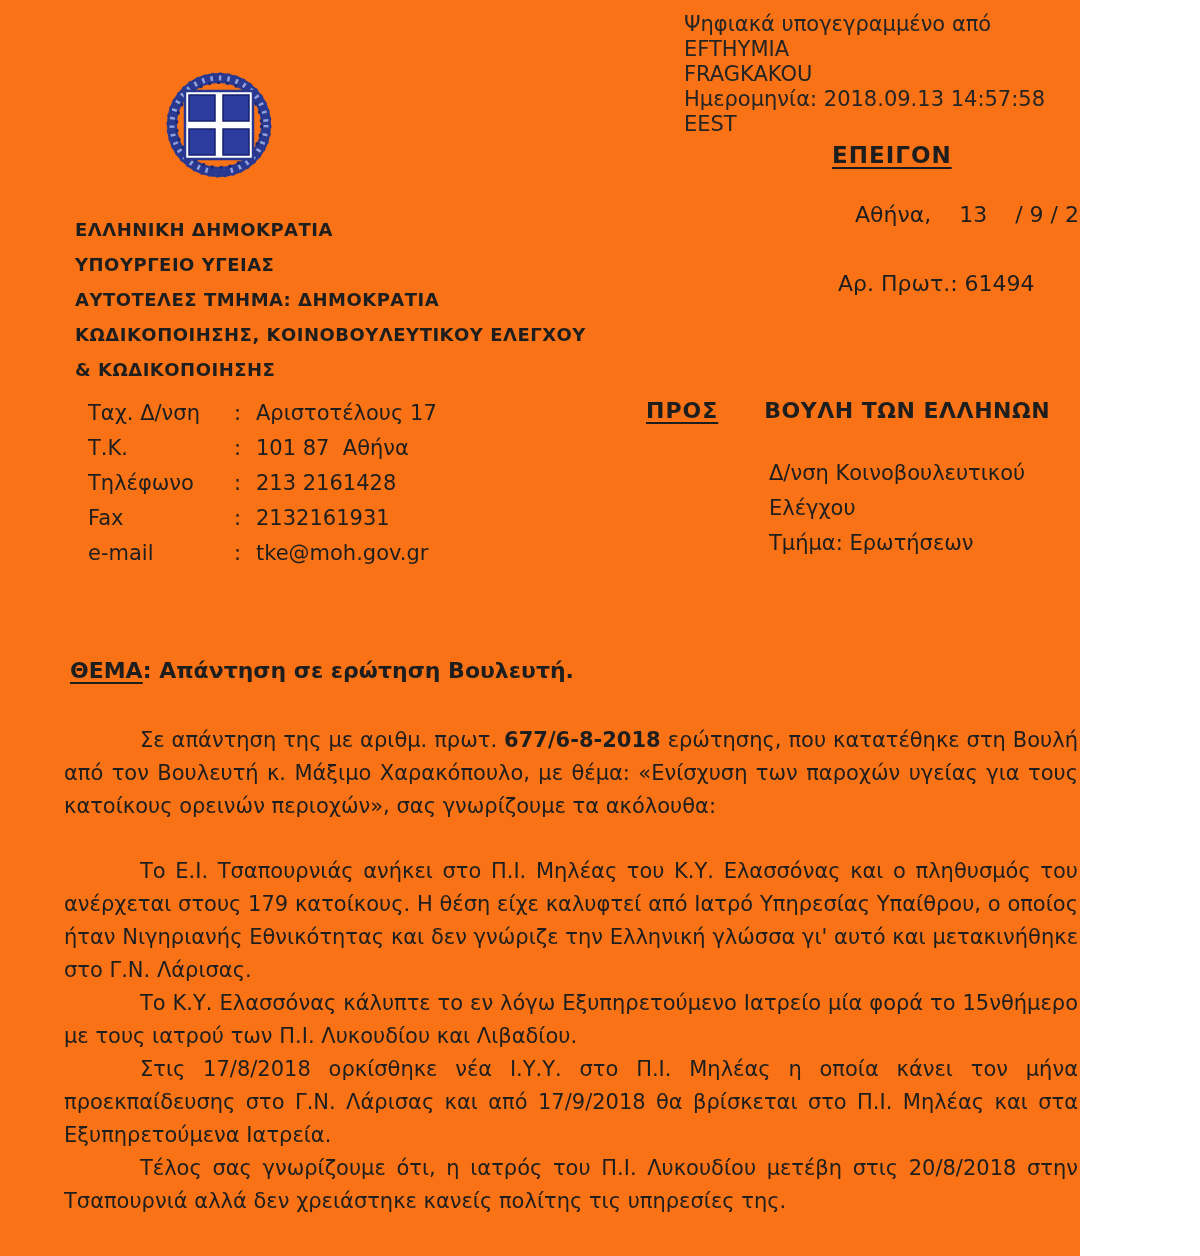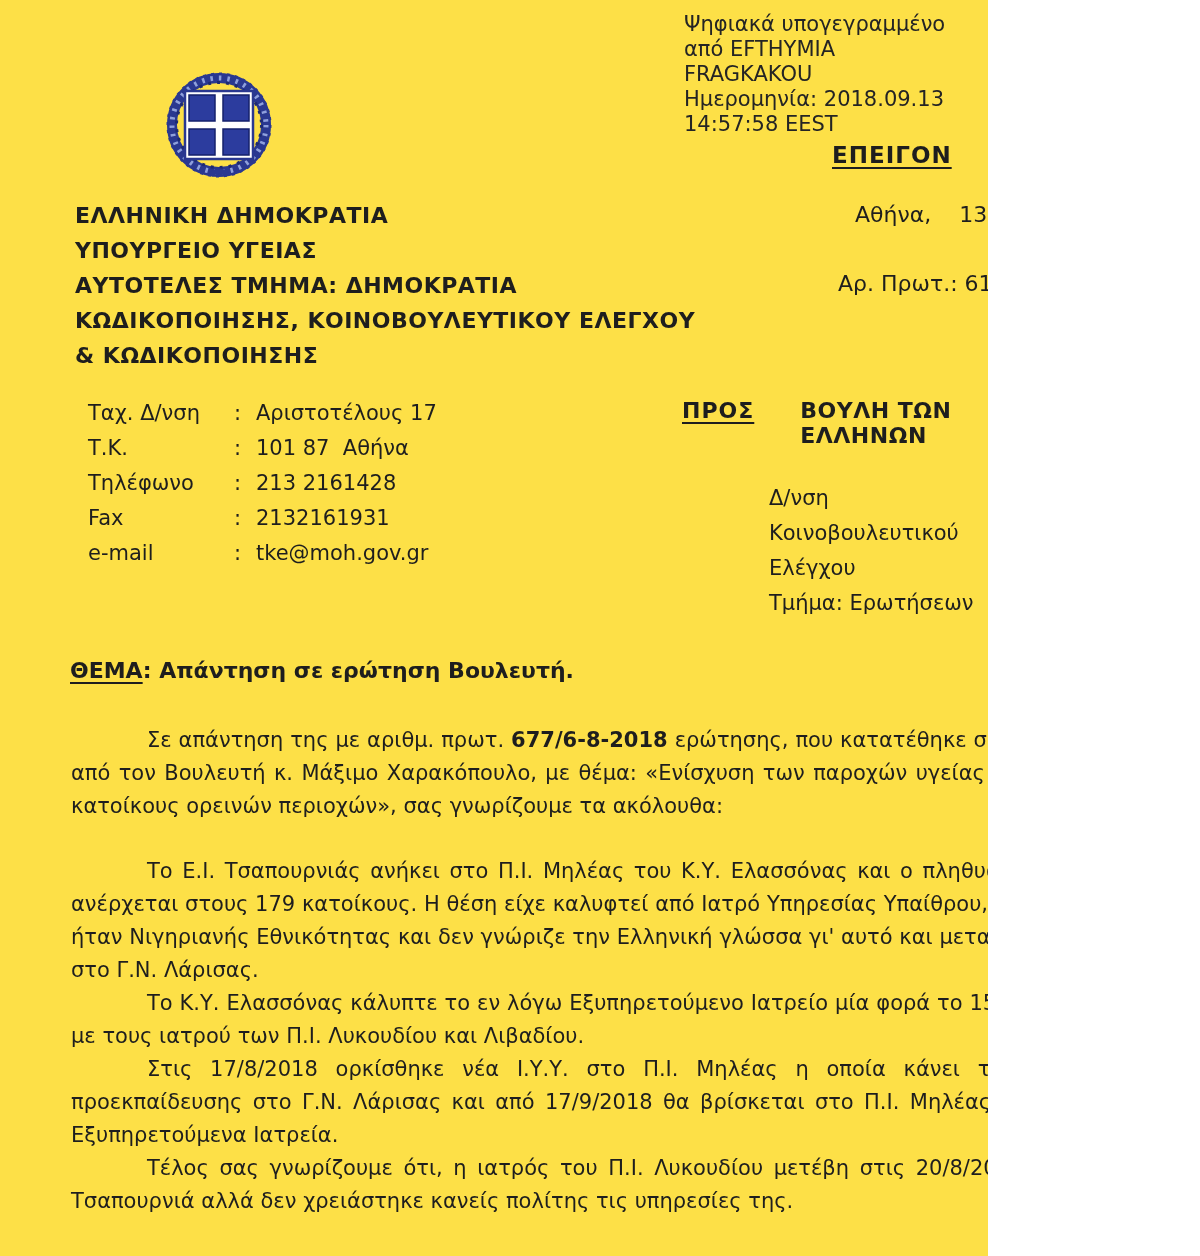--- a/index.html
+++ b/index.html
@@ -4,22 +4,22 @@
 <style>
   html, body { margin: 0; padding: 0; }
   body {
     width: 1200px; height: 1256px;
     background: #ffffff;
     font-family: "DejaVu Sans", sans-serif;
     color: #1e1e1e;
   }
   .page {
     position: relative;
-    width: 988px; height: 1256px;
-    background: #fde047;
+    width: 1080px; height: 1256px;
+    background: #f97316;
     overflow: hidden;
   }
   .pre { white-space: pre; }
 
   
   .sig {
     position: absolute; left: 684px; top: 12px;
     font-size: 21px; line-height: 25px; color: #242424;
   }
 
@@ -28,51 +28,51 @@
 
   
   .urgent {
     position: absolute; left: 832px; top: 142px;
     font-size: 23px; font-weight: bold; letter-spacing: 1px;
     text-decoration: underline; text-underline-offset: 4px;
   }
 
   
   .org {
-    position: absolute; left: 75px; top: 198px;
-    font-size: 22px; font-weight: bold; line-height: 35px; letter-spacing: 0.5px;
+    position: absolute; left: 75px; top: 212px;
+    font-size: 18px; font-weight: bold; line-height: 35px; letter-spacing: 0.5px;
   }
 
   .city-date { position: absolute; left: 838px; top: 202px; font-size: 22px; margin-left: 17px; }
   .protocol  { position: absolute; left: 838px; top: 271px; font-size: 22px; }
 
   
   .contact { position: absolute; left: 88px; top: 396px; font-size: 21px; line-height: 35px; }
   .contact-row { display: flex; }
   .contact-label { width: 146px; }
   .contact-sep { width: 22px; }
 
   
   .recipient { position: absolute; left: 646px; top: 398px; font-size: 21px; }
-  .recipient-head { display: flex; align-items: baseline; margin-left: 36px; }
+  .recipient-head { display: flex; align-items: baseline; }
   .pros {
     font-weight: bold; font-size: 22px; letter-spacing: 1px;
     text-decoration: underline; text-underline-offset: 4px;
     margin-right: 46px;
   }
   .recipient-name { font-weight: bold; font-size: 22px; letter-spacing: 0.5px; }
   .dept { margin-left: 123px; margin-top: 33px; line-height: 35px; }
 
   
   .subject { position: absolute; left: 62px; top: 658px; font-size: 22px; font-weight: bold; margin-left: 8px; }
   .subject .u { text-decoration: underline; text-underline-offset: 4px; }
 
   
   .body-text {
-    position: absolute; left: 71px; top: 724px; width: 1014px;
+    position: absolute; left: 64px; top: 724px; width: 1014px;
     font-size: 21px; line-height: 33px; text-align: justify;
   }
   .body-para { margin: 0; text-indent: 76px; }
   .body-para.gap { margin-bottom: 32px; }
 </style>
 </head>
 <body>
 
 <div class="page">
 

